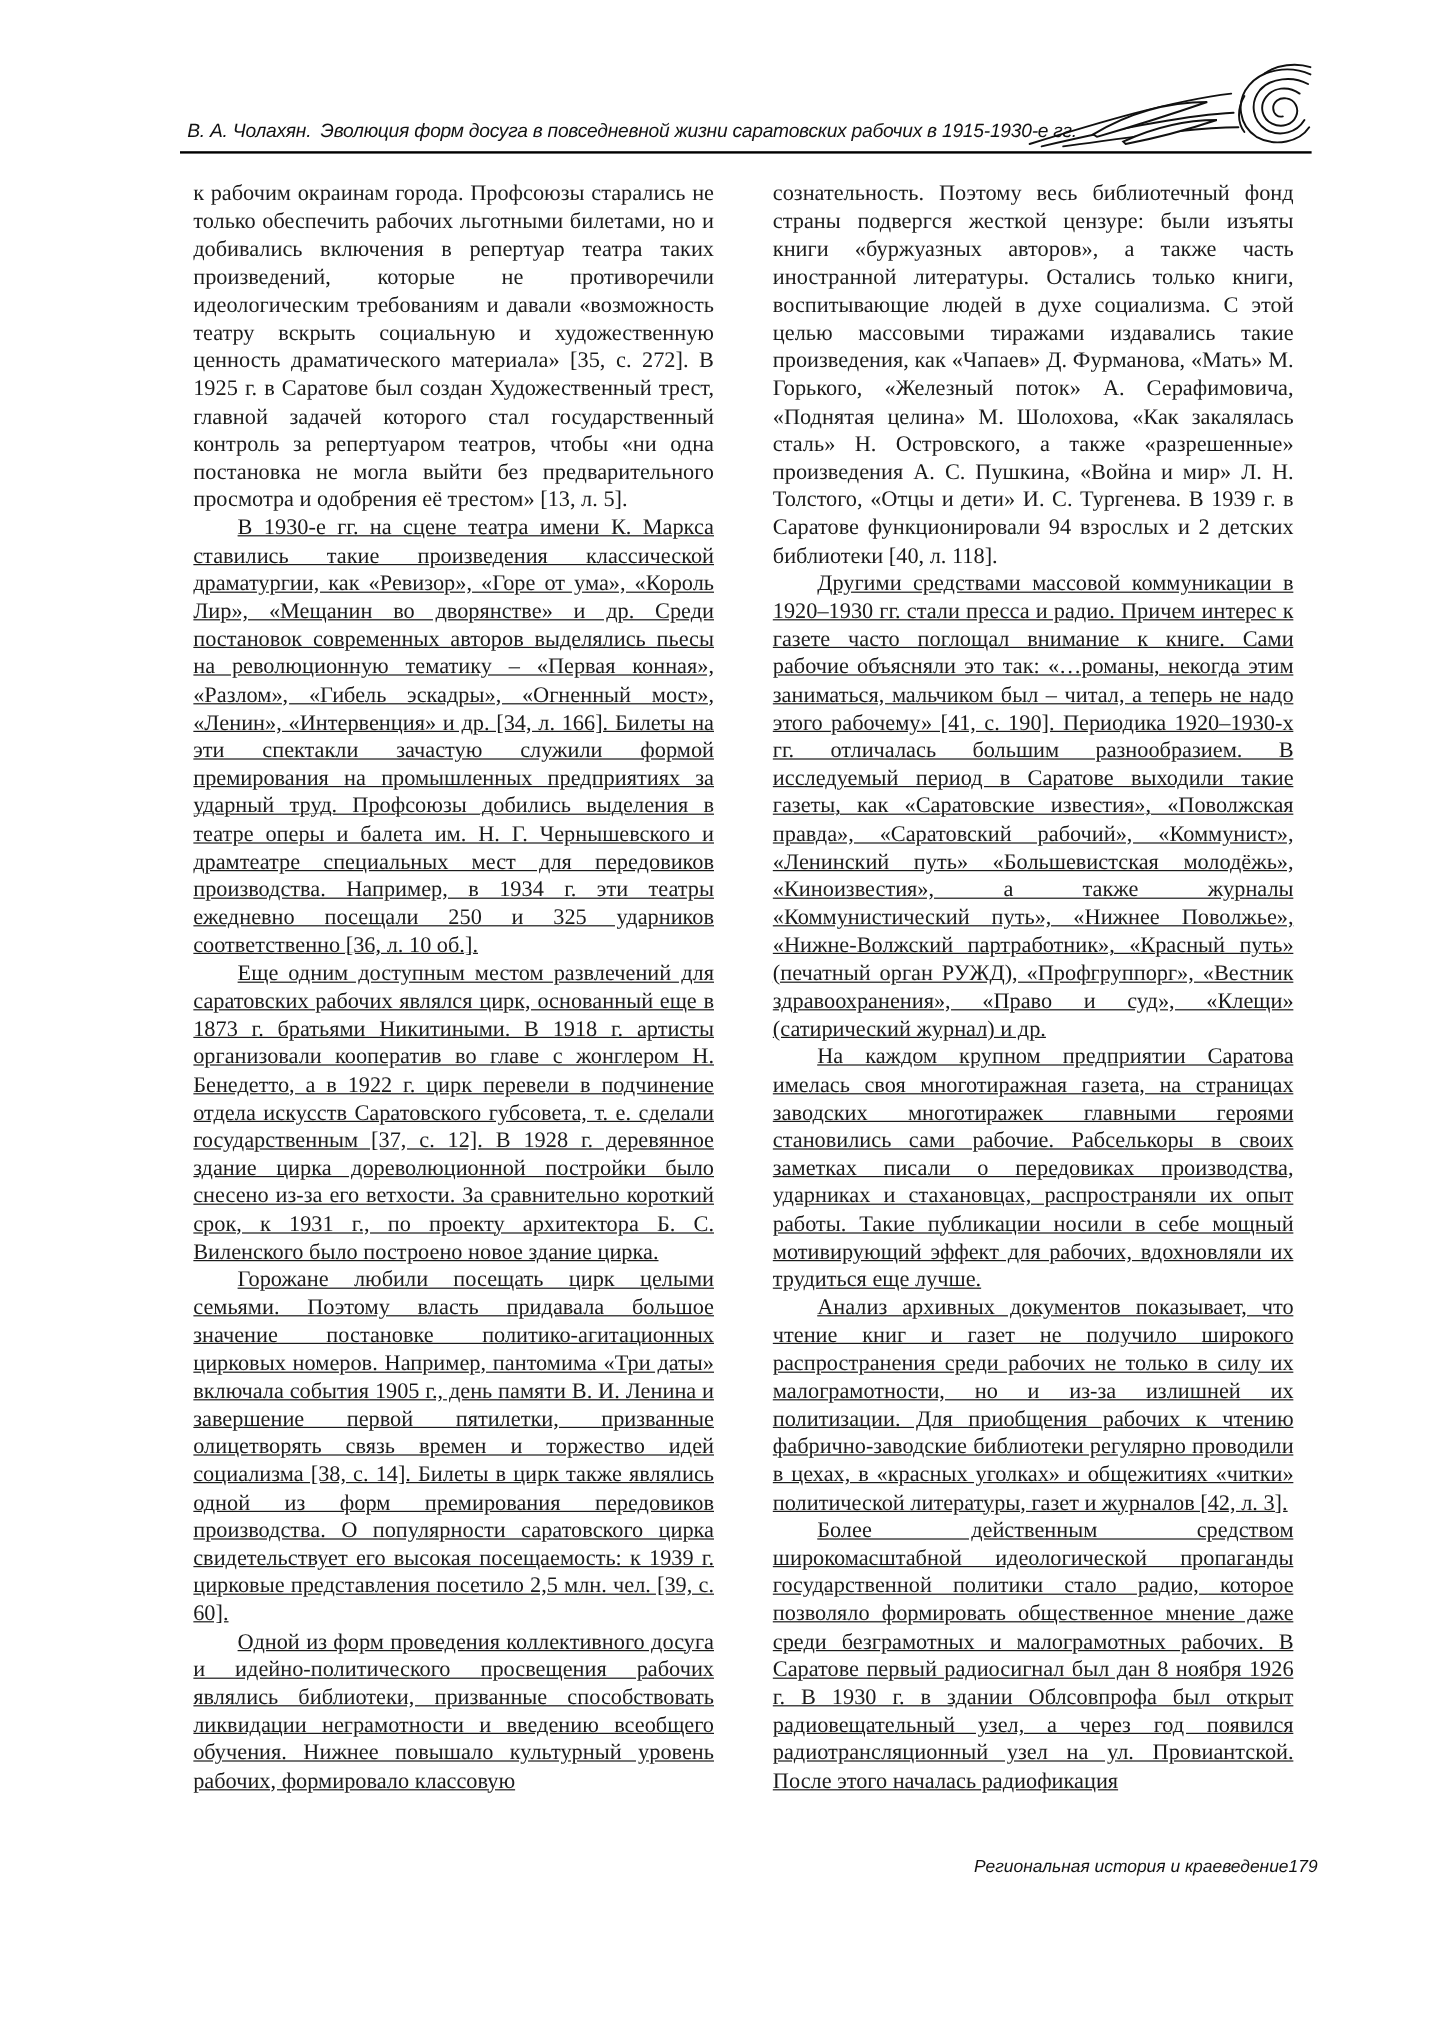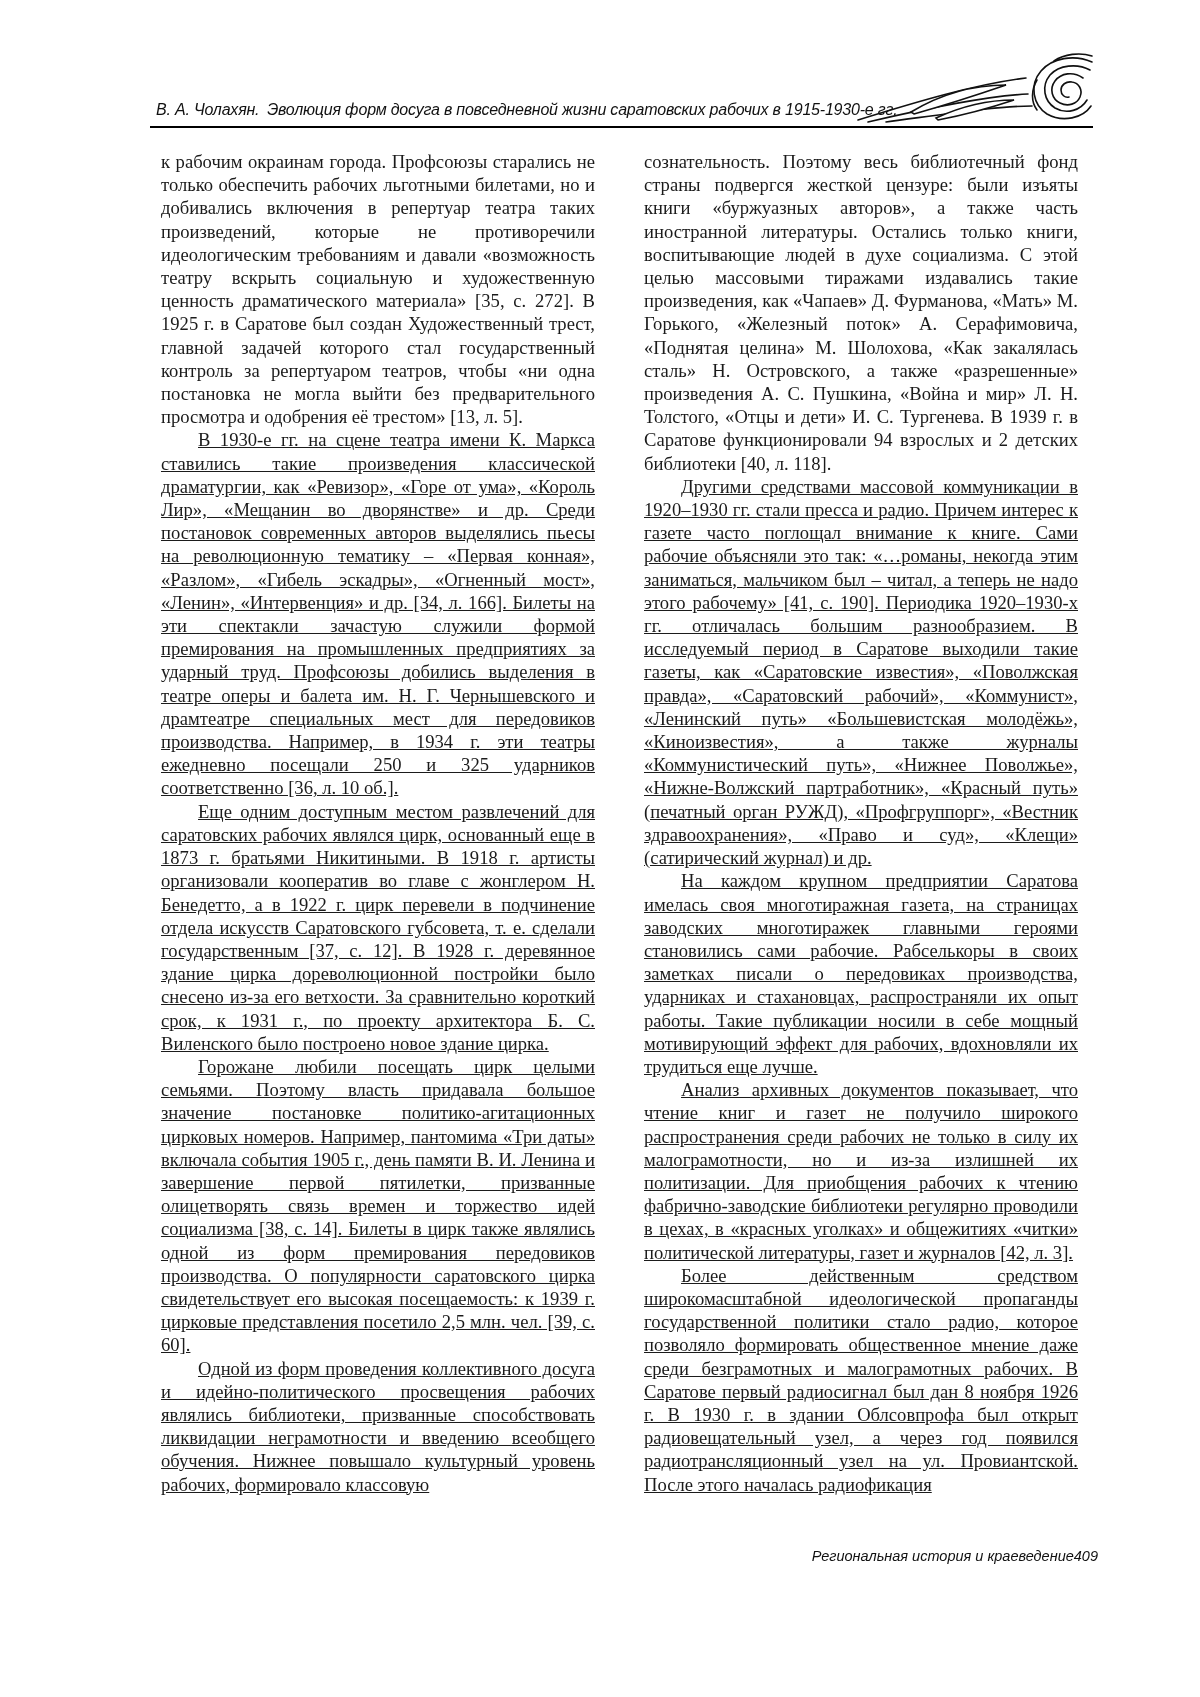--- a/index.html
+++ b/index.html
@@ -120,16 +120,16 @@
       <p class="para">сознательность. Поэтому весь библиотечный фонд страны подвергся жесткой цензуре: были изъяты книги «буржуазных авторов», а также часть иностранной литературы. Остались только книги, воспитывающие людей в духе социализма. С этой целью массовыми тиражами издавались такие произведения, как «Чапаев» Д. Фурманова, «Мать» М. Горького, «Железный поток» А. Серафимовича, «Поднятая целина» М. Шолохова, «Как закалялась сталь» Н. Островского, а также «разрешенные» произведения А. С. Пушкина, «Война и мир» Л. Н. Толстого, «Отцы и дети» И. С. Тургенева. В 1939 г. в Саратове функционировали 94 взрослых и 2 детских библиотеки [40, л. 118].</p>
       <p class="para indent">Другими средствами массовой коммуникации в 1920–1930 гг. стали пресса и радио. Причем интерес к газете часто поглощал внимание к книге. Сами рабочие объясняли это так: «…романы, некогда этим заниматься, мальчиком был – читал, а теперь не надо этого рабочему» [41, с. 190]. Периодика 1920–1930-х гг. отличалась большим разнообразием. В исследуемый период в Саратове выходили такие газеты, как «Саратовские известия», «Поволжская правда», «Саратовский рабочий», «Коммунист», «Ленинский путь» «Большевистская молодёжь», «Киноизвестия», а также журналы «Коммунистический путь», «Нижнее Поволжье», «Нижне-Волжский партработник», «Красный путь» (печатный орган РУЖД), «Профгруппорг», «Вестник здравоохранения», «Право и суд», «Клещи» (сатирический журнал) и др.</p>
       <p class="para indent">На каждом крупном предприятии Саратова имелась своя многотиражная газета, на страницах заводских многотиражек главными героями становились сами рабочие. Рабселькоры в своих заметках писали о передовиках производства, ударниках и стахановцах, распространяли их опыт работы. Такие публикации носили в себе мощный мотивирующий эффект для рабочих, вдохновляли их трудиться еще лучше.</p>
       <p class="para indent">Анализ архивных документов показывает, что чтение книг и газет не получило широкого распространения среди рабочих не только в силу их малограмотности, но и из-за излишней их политизации. Для приобщения рабочих к чтению фабрично-заводские библиотеки регулярно проводили в цехах, в «красных уголках» и общежитиях «читки» политической литературы, газет и журналов [42, л. 3].</p>
       <p class="para indent">Более действенным средством широкомасштабной идеологической пропаганды государственной политики стало радио, которое позволяло формировать общественное мнение даже среди безграмотных и малограмотных рабочих. В Саратове первый радиосигнал был дан 8 ноября 1926 г. В 1930 г. в здании Облсовпрофа был открыт радиовещательный узел, а через год появился радиотрансляционный узел на ул. Провиантской. После этого началась радиофикация</p>
     </div>
   </main>
 
   <footer class="page-footer">
     <span>Региональная история и краеведение</span>
-    <span>409</span>
+    <span>179</span>
   </footer>
 
 </div>
 
 </body></html>

